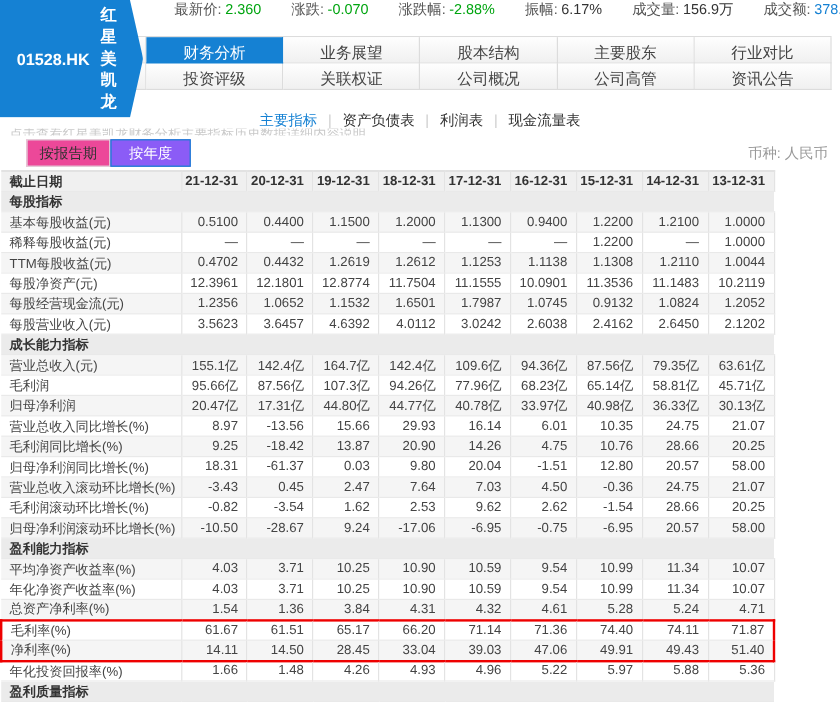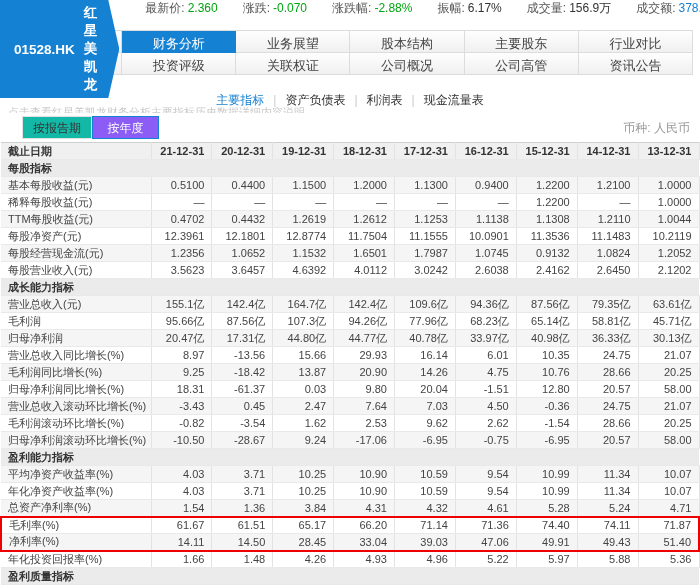--- a/index.html
+++ b/index.html
@@ -28,26 +28,26 @@
   .subitem { color:#333; cursor:pointer; text-decoration:none; }
   .subitem.active { color:#1581d3; }
   .sep { color:#ccc; margin:0 9px; }
   
   .clipped-note { height:6px; overflow:hidden; color:#c9c9c9; font-size:11px;
     line-height:11px; padding-left:8px; white-space:nowrap; }
   
   .toolbar { position:relative; height:24px; margin:3px 0 2px; }
   .tbtn { display:inline-block; height:23px; line-height:22px; text-align:center;
     font-size:12px; cursor:pointer; }
-  .tbtn.report { margin-left:22px; width:70px; background:#14b8a6; color:#333;
+  .tbtn.report { margin-left:22px; width:70px; background:#ec4899; color:#333;
     border:1px solid #e2e2e2; }
   .tbtn.year { width:67px; background:#8b5cf6; color:#fff; border:1px solid #1581d3; }
   .currency { position:absolute; right:10px; top:4px; color:#999; font-size:12px; }
   
-  table { width:700px; border-collapse:collapse; table-layout:fixed; }
+  table { width:646px; border-collapse:collapse; table-layout:fixed; }
   col.lab { width:150px; }
   th,td { height:17px; font-size:11px; color:#444; font-weight:normal;
     border-bottom:1px solid #e9e9e9; border-right:1px solid #e3e3e3; overflow:hidden; white-space:nowrap; }
   th { background:#f0f0f0; font-weight:bold; color:#333; border-top:1px solid #cfcfcf; }
   th.lab, td.lab { text-align:left; padding-left:7px; }
   th.val, td.val { text-align:right; padding-right:7px; }
   tr.odd td { background:#f5f5f5; }
   tr.even td { background:#fff; }
   tr.section td { background:#ebebeb; font-weight:bold; color:#333; text-align:left;
     padding-left:7px; border-right:none; }

